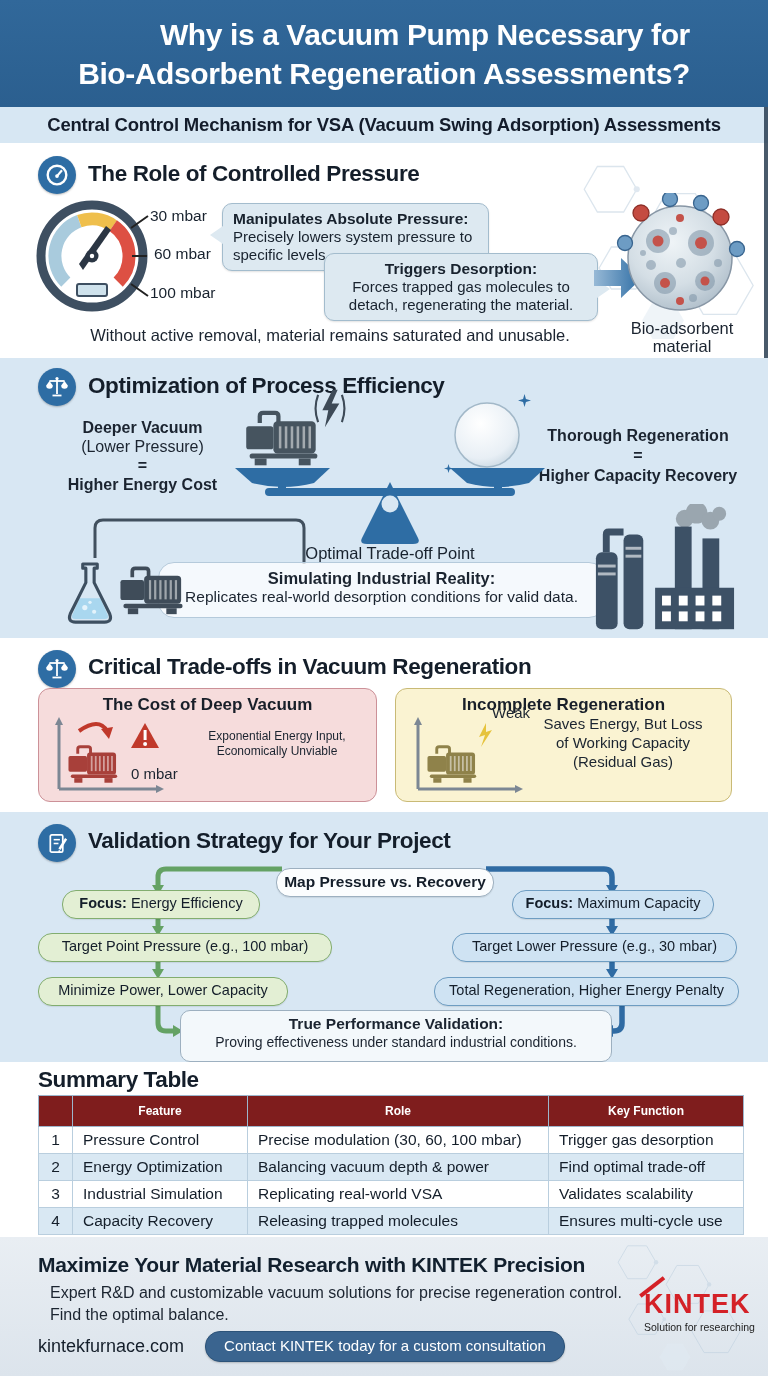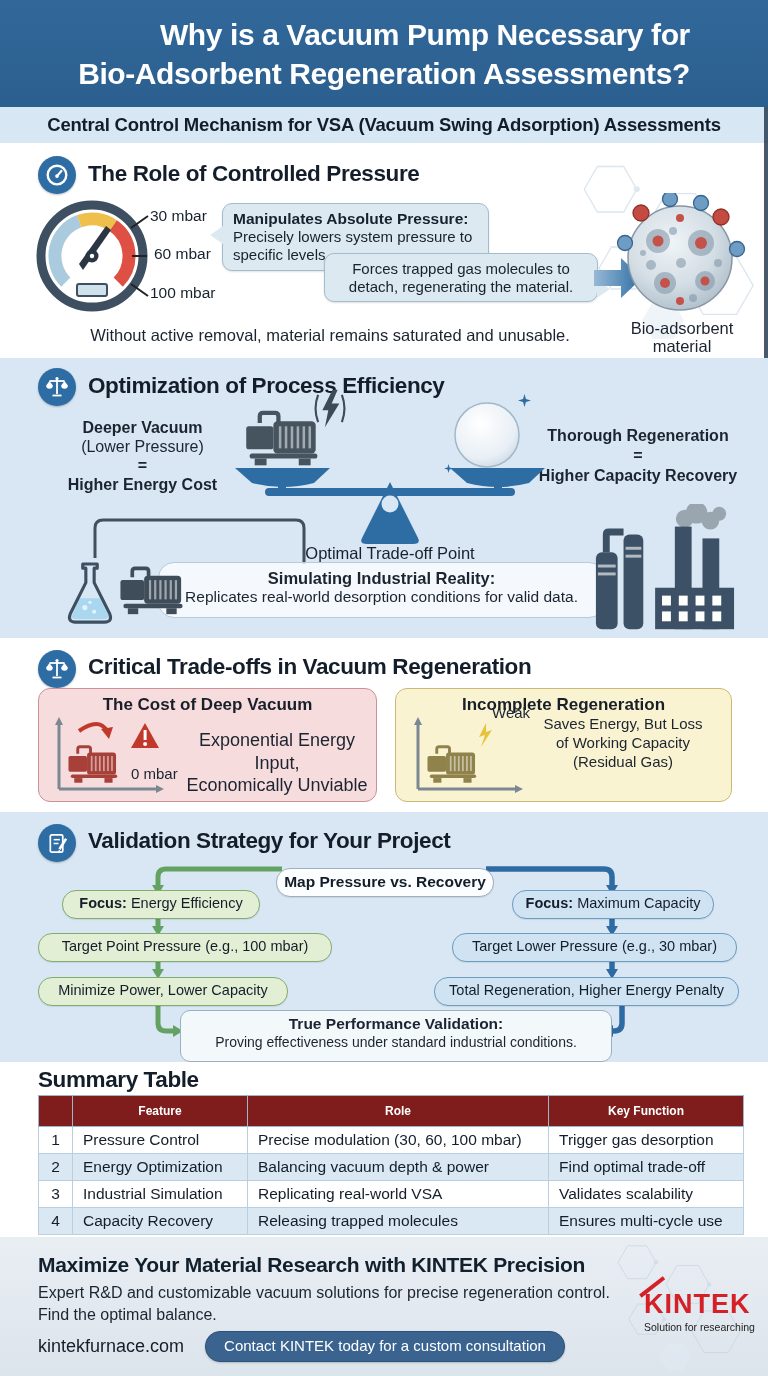--- a/index.html
+++ b/index.html
@@ -42,21 +42,21 @@
   .final-box .tt{font-size:15.5px;font-weight:bold;margin-top:4px;}
   .final-box .bb{font-size:14px;margin-top:1px;}
   
   table.sum{border-collapse:collapse;table-layout:fixed;width:705px;font-size:15.5px;}
   table.sum th{background:#7f1d1d;color:#fff;font-size:12px;font-weight:bold;height:28px;border:1px solid #9db6cc;}
   table.sum td{height:26px;border:1px solid #b9cede;padding:0 0 0 10px;color:#141e2a;white-space:nowrap;overflow:hidden;}
   table.sum td.num{text-align:center;padding:0;}
   table.sum tr.alt td{background:#d9e8f3;}
   
   .f-title{font-size:21px;font-weight:bold;color:#12202e;letter-spacing:-0.3px;white-space:nowrap;}
-  .f-body{font-size:16px;color:#1b2430;line-height:22px;}
+  .f-body{font-size:16px;color:#1b2430;line-height:22px;margin-left:12px;}
   .f-site{font-size:18px;color:#141e2a;}
   .f-btn{position:absolute;left:205px;top:94px;width:358px;height:29px;background:#3a648f;border:1px solid #2c5379;border-radius:15px;color:#fff;font-size:15px;text-align:center;line-height:28px;cursor:pointer;box-shadow:0 1px 2px rgba(0,0,0,.2);}
   .brand{position:absolute;left:644px;top:52px;width:120px;}
   .brand .k{font-size:27px;font-weight:bold;color:#d42127;letter-spacing:1px;white-space:nowrap;}
   .brand .slash{position:absolute;left:-7px;top:-4px;width:30px;height:3.5px;background:#d42127;transform:rotate(-38deg);}
   .brand .tag{font-size:10.5px;color:#222;margin-top:1px;white-space:nowrap;}
 </style>
 </head>
 <body>
 
@@ -152,20 +152,21 @@
     <div class="abs small-label" style="left:154px;top:102px">60 mbar</div>
     <div class="abs small-label" style="left:150px;top:141px">100 mbar</div>
 
     <div class="abs callout" style="left:222px;top:60px;width:245px">
       <span class="ptr left" style="top:22px"></span>
       <div class="tt">Manipulates Absolute Pressure:</div>
       <div>Precisely lowers system pressure to specific levels.</div>
     </div>
     <div class="abs callout center" style="left:324px;top:110px;width:252px">
       <span class="ptr right" style="top:26px"></span>
+      <div class="tt">Triggers Desorption:</div>
       <div>Forces trapped gas molecules to detach, regenerating the material.</div>
     </div>
 
     <svg class="abs" style="left:594px;top:112px" width="48" height="46" viewBox="0 0 48 46">
       <polygon points="0,15 27,15 27,3 48,23 27,43 27,31 0,31" fill="url(#agrad)"></polygon>
     </svg>
 
     <svg class="abs" style="left:613px;top:50px" width="135" height="125" viewBox="0 0 135 125">
       <g stroke="#2f3c4a" stroke-width="1.6">
         <line x1="57" y1="8" x2="60" y2="30"></line>
@@ -343,21 +344,21 @@
         <g color="#a8403a">
             <use href="#pump" width="58" height="42" transform="translate(20,27)"></use>
           </g>
         <path d="M34,16 Q54,2 62,16" fill="none" stroke="#c0392b" stroke-width="4"></path>
         <polygon points="56,14 68,12 64,24" fill="#c0392b"></polygon>
         <polygon points="100,8 114,33 86,33" fill="#c0392b"></polygon>
         <rect x="98.6" y="15" width="3" height="10" fill="#fff"></rect>
           <circle cx="100.1" cy="29" r="2" fill="#fff"></circle>
       </svg>
       <div class="abs" style="left:92px;top:76px;font-size:15px">0 mbar</div>
-      <div class="abs center" style="left:144px;top:40px;width:188px;font-size:18px;line-height:1.25">
+      <div class="abs center" style="left:144px;top:40px;width:188px;font-size:12px;line-height:1.25">
         <div>Exponential Energy Input,</div>
         <div>Economically Unviable</div>
       </div>
     </div>
 
     <div class="card card2">
       <div class="ct">Incomplete Regeneration</div>
       <svg class="abs" style="left:8px;top:26px" width="130" height="82" viewBox="0 0 130 82">
         <g stroke="#7c8794" stroke-width="3">
           <line x1="14" y1="74" x2="112" y2="74"></line>

